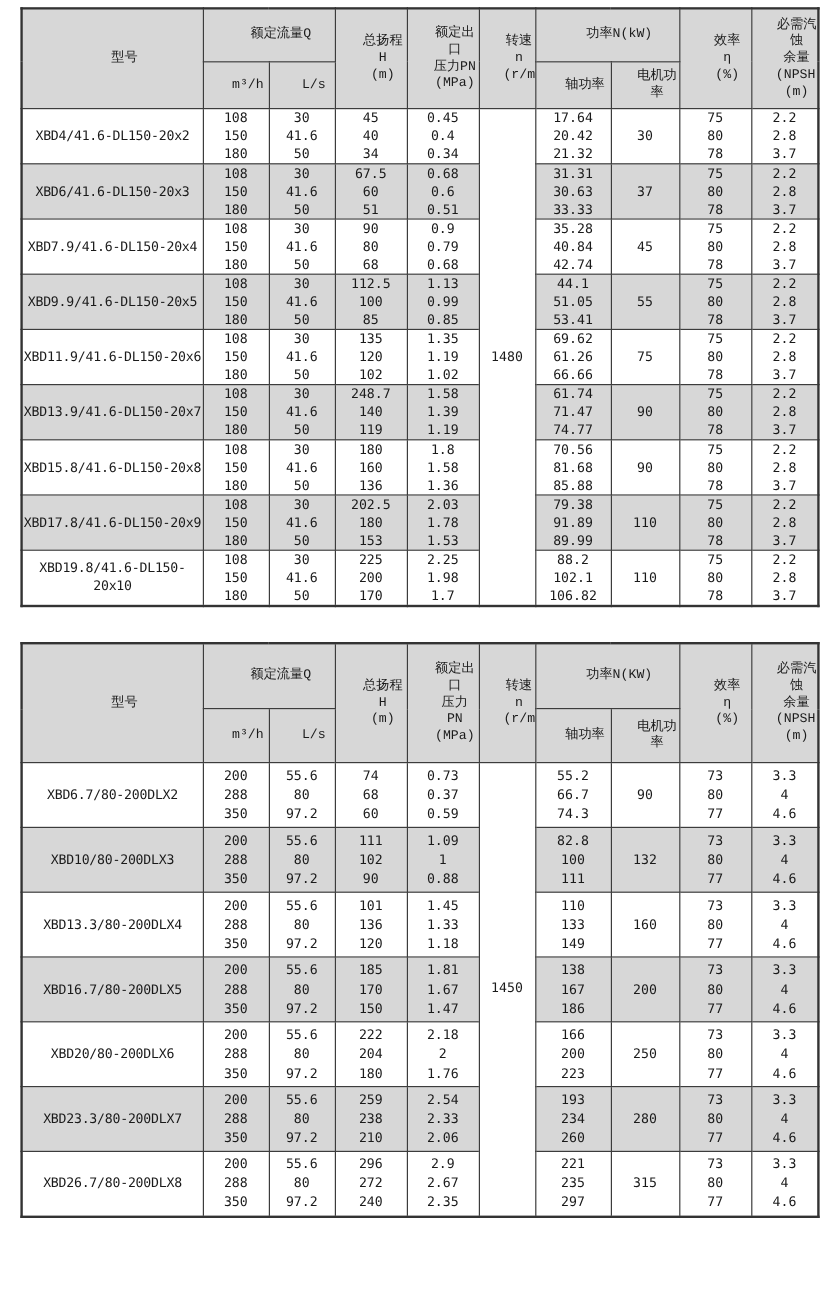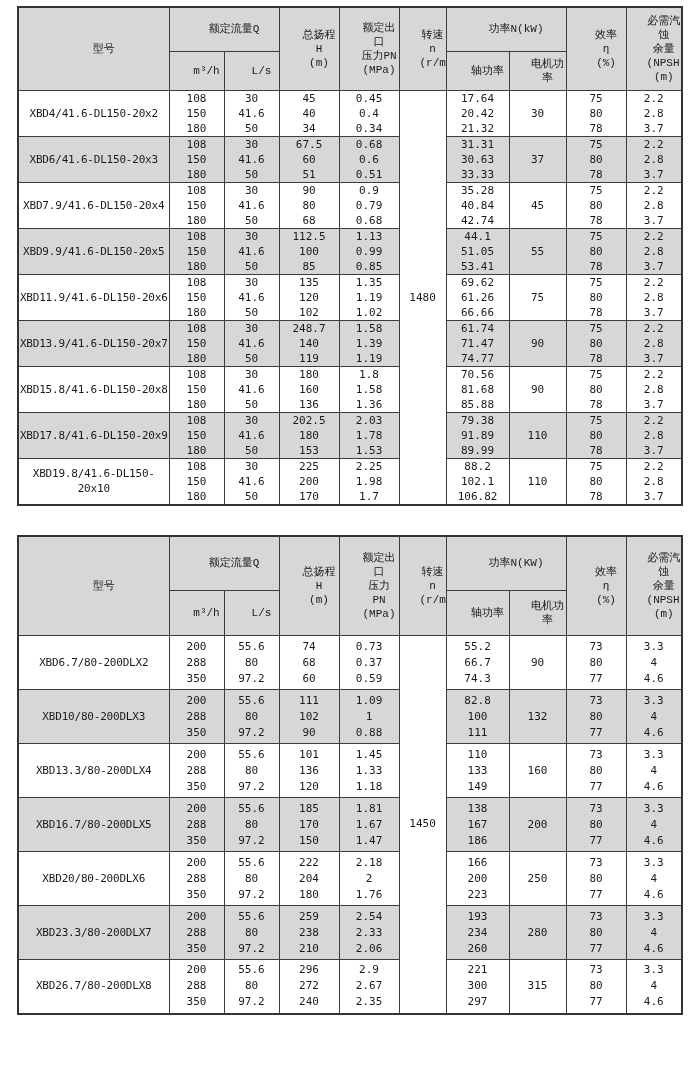--- a/index.html
+++ b/index.html
@@ -788,21 +788,21 @@
               <span class="hline">272</span>
               <span class="hline">240</span>
             </td>
             <td>
               <span class="hline">2.9</span>
               <span class="hline">2.67</span>
               <span class="hline">2.35</span>
             </td>
             <td>
               <span class="hline">221</span>
-              <span class="hline">300</span>
+              <span class="hline">235</span>
               <span class="hline">297</span>
             </td>
             <td>315</td>
             <td>
               <span class="hline">73</span>
               <span class="hline">80</span>
               <span class="hline">77</span>
             </td>
             <td>
               <span class="hline">3.3</span>

